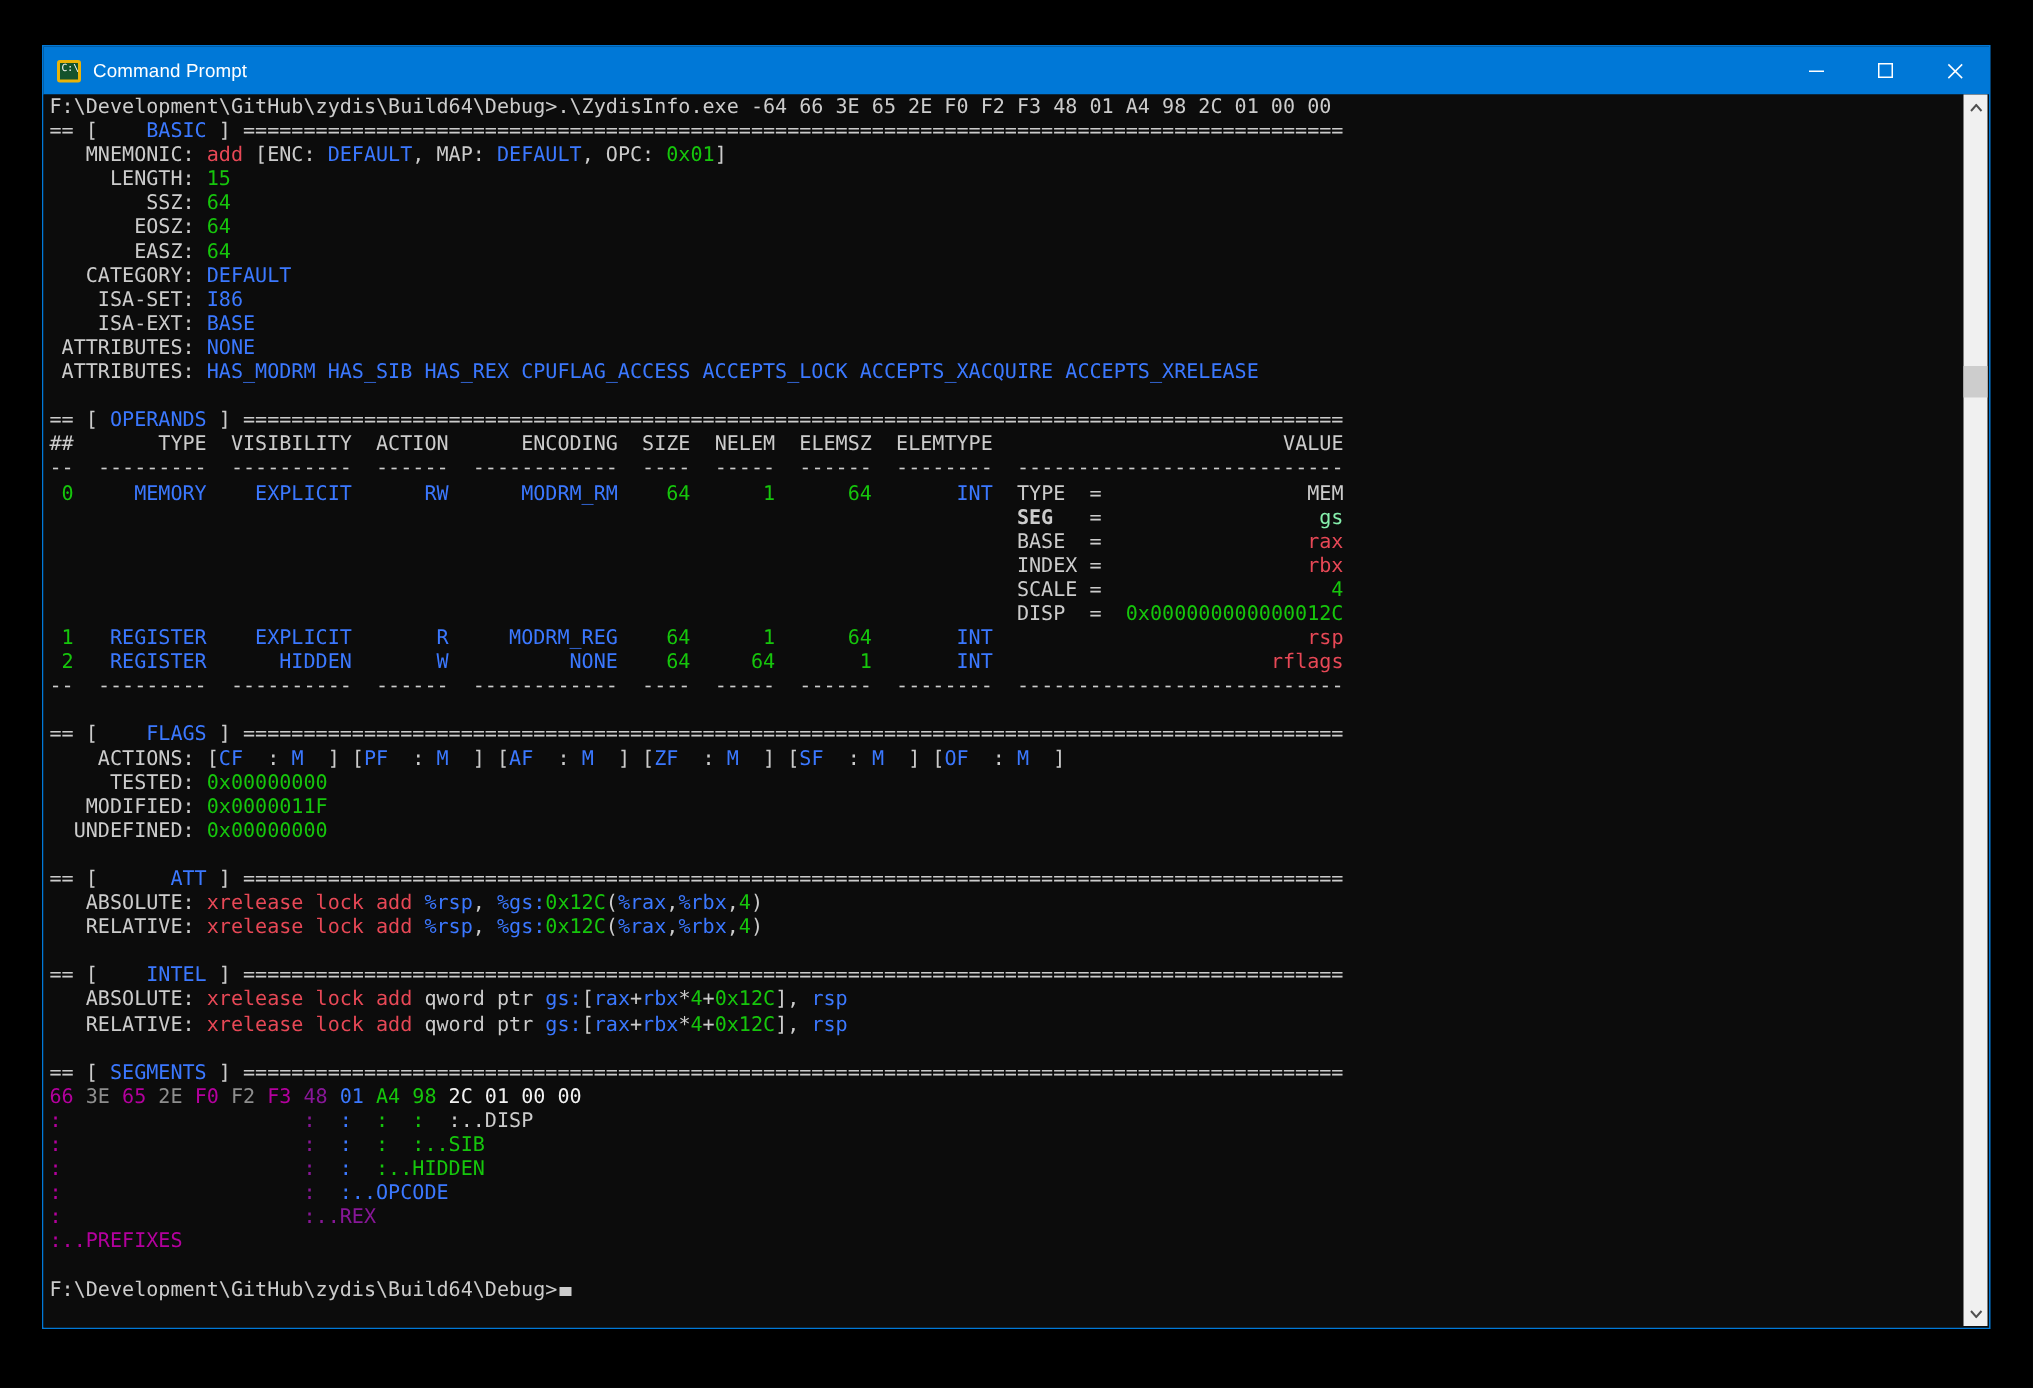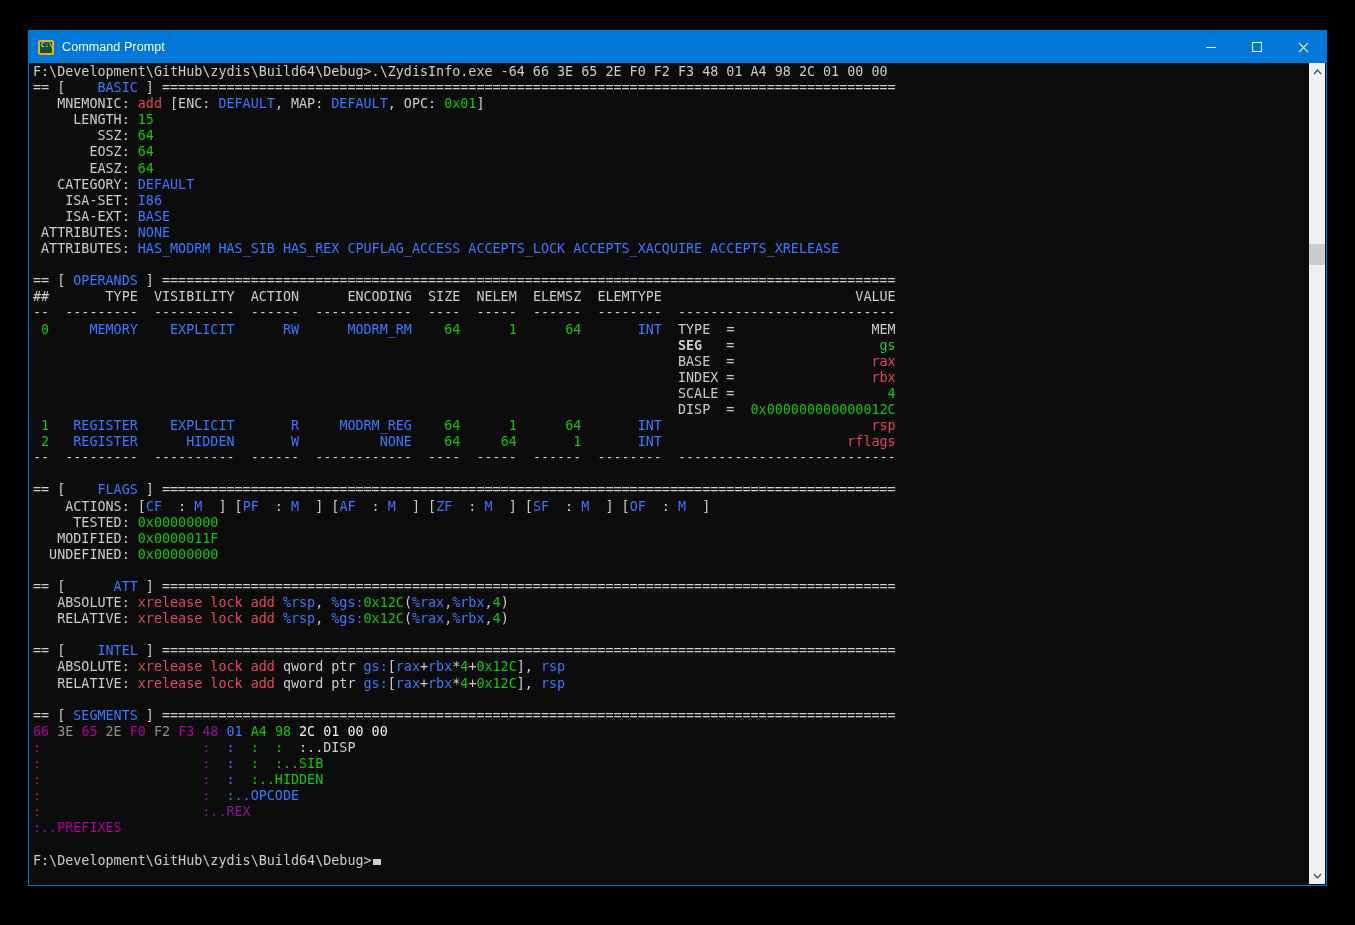--- a/index.html
+++ b/index.html
@@ -77,21 +77,21 @@
       <div class="line"><span style="color: rgb(204, 204, 204);">   CATEGORY: </span><span style="color: rgb(59, 120, 255);">DEFAULT</span></div>
       <div class="line"><span style="color: rgb(204, 204, 204);">    ISA-SET: </span><span style="color: rgb(59, 120, 255);">I86</span></div>
       <div class="line"><span style="color: rgb(204, 204, 204);">    ISA-EXT: </span><span style="color: rgb(59, 120, 255);">BASE</span></div>
       <div class="line"><span style="color: rgb(204, 204, 204);"> ATTRIBUTES: </span><span style="color: rgb(59, 120, 255);">NONE</span></div>
       <div class="line"><span style="color: rgb(204, 204, 204);"> ATTRIBUTES: </span><span style="color: rgb(59, 120, 255);">HAS_MODRM HAS_SIB HAS_REX CPUFLAG_ACCESS ACCEPTS_LOCK ACCEPTS_XACQUIRE ACCEPTS_XRELEASE</span></div>
       <div class="line"></div>
       <div class="line"><span style="color: rgb(204, 204, 204);">== [ </span><span style="color: rgb(59, 120, 255);">OPERANDS</span><span style="color: rgb(204, 204, 204);"> ] </span><span style="color: rgb(204, 204, 204);">===========================================================================================</span></div>
       <div class="line"><span style="color: rgb(204, 204, 204);">##</span><span>       </span><span style="color: rgb(204, 204, 204);">TYPE</span><span>  </span><span style="color: rgb(204, 204, 204);">VISIBILITY</span><span>  </span><span style="color: rgb(204, 204, 204);">ACTION</span><span>      </span><span style="color: rgb(204, 204, 204);">ENCODING</span><span>  </span><span style="color: rgb(204, 204, 204);">SIZE</span><span>  </span><span style="color: rgb(204, 204, 204);">NELEM</span><span>  </span><span style="color: rgb(204, 204, 204);">ELEMSZ</span><span>  </span><span style="color: rgb(204, 204, 204);">ELEMTYPE</span><span>                        </span><span style="color: rgb(204, 204, 204);">VALUE</span></div>
       <div class="line"><span style="color: rgb(204, 204, 204);">--</span><span>  </span><span style="color: rgb(204, 204, 204);">---------</span><span>  </span><span style="color: rgb(204, 204, 204);">----------</span><span>  </span><span style="color: rgb(204, 204, 204);">------</span><span>  </span><span style="color: rgb(204, 204, 204);">------------</span><span>  </span><span style="color: rgb(204, 204, 204);">----</span><span>  </span><span style="color: rgb(204, 204, 204);">-----</span><span>  </span><span style="color: rgb(204, 204, 204);">------</span><span>  </span><span style="color: rgb(204, 204, 204);">--------</span><span>  </span><span style="color: rgb(204, 204, 204);">---------------------------</span></div>
       <div class="line"><span> </span><span style="color: rgb(22, 198, 12);">0</span><span>     </span><span style="color: rgb(59, 120, 255);">MEMORY</span><span>    </span><span style="color: rgb(59, 120, 255);">EXPLICIT</span><span>      </span><span style="color: rgb(59, 120, 255);">RW</span><span>      </span><span style="color: rgb(59, 120, 255);">MODRM_RM</span><span>    </span><span style="color: rgb(22, 198, 12);">64</span><span>      </span><span style="color: rgb(22, 198, 12);">1</span><span>      </span><span style="color: rgb(22, 198, 12);">64</span><span>       </span><span style="color: rgb(59, 120, 255);">INT</span><span>  </span><span style="color: rgb(204, 204, 204);">TYPE</span><span>  </span><span style="color: rgb(204, 204, 204);">=</span><span>                 </span><span style="color: rgb(204, 204, 204);">MEM</span></div>
-      <div class="line"><span>                                                                                </span><span style="color: rgb(204, 204, 204); font-weight: bold;">SEG</span><span>   </span><span style="color: rgb(204, 204, 204);">=</span><span>                  </span><span style="color: #22c55e;">gs</span></div>
+      <div class="line"><span>                                                                                </span><span style="color: rgb(204, 204, 204); font-weight: bold;">SEG</span><span>   </span><span style="color: rgb(204, 204, 204);">=</span><span>                  </span><span style="color: #86efac;">gs</span></div>
       <div class="line"><span>                                                                                </span><span style="color: rgb(204, 204, 204);">BASE</span><span>  </span><span style="color: rgb(204, 204, 204);">=</span><span>                 </span><span style="color: rgb(231, 72, 86);">rax</span></div>
       <div class="line"><span>                                                                                </span><span style="color: rgb(204, 204, 204);">INDEX</span><span> </span><span style="color: rgb(204, 204, 204);">=</span><span>                 </span><span style="color: rgb(231, 72, 86);">rbx</span></div>
       <div class="line"><span>                                                                                </span><span style="color: rgb(204, 204, 204);">SCALE</span><span> </span><span style="color: rgb(204, 204, 204);">=</span><span>                   </span><span style="color: rgb(22, 198, 12);">4</span></div>
       <div class="line"><span>                                                                                </span><span style="color: rgb(204, 204, 204);">DISP</span><span>  </span><span style="color: rgb(204, 204, 204);">=</span><span>  </span><span style="color: rgb(22, 198, 12);">0x000000000000012C</span></div>
       <div class="line"><span> </span><span style="color: rgb(22, 198, 12);">1</span><span>   </span><span style="color: rgb(59, 120, 255);">REGISTER</span><span>    </span><span style="color: rgb(59, 120, 255);">EXPLICIT</span><span>       </span><span style="color: rgb(59, 120, 255);">R</span><span>     </span><span style="color: rgb(59, 120, 255);">MODRM_REG</span><span>    </span><span style="color: rgb(22, 198, 12);">64</span><span>      </span><span style="color: rgb(22, 198, 12);">1</span><span>      </span><span style="color: rgb(22, 198, 12);">64</span><span>       </span><span style="color: rgb(59, 120, 255);">INT</span><span>                          </span><span style="color: rgb(231, 72, 86);">rsp</span></div>
       <div class="line"><span> </span><span style="color: rgb(22, 198, 12);">2</span><span>   </span><span style="color: rgb(59, 120, 255);">REGISTER</span><span>      </span><span style="color: rgb(59, 120, 255);">HIDDEN</span><span>       </span><span style="color: rgb(59, 120, 255);">W</span><span>          </span><span style="color: rgb(59, 120, 255);">NONE</span><span>    </span><span style="color: rgb(22, 198, 12);">64</span><span>     </span><span style="color: rgb(22, 198, 12);">64</span><span>       </span><span style="color: rgb(22, 198, 12);">1</span><span>       </span><span style="color: rgb(59, 120, 255);">INT</span><span>                       </span><span style="color: rgb(231, 72, 86);">rflags</span></div>
       <div class="line"><span style="color: rgb(204, 204, 204);">--</span><span>  </span><span style="color: rgb(204, 204, 204);">---------</span><span>  </span><span style="color: rgb(204, 204, 204);">----------</span><span>  </span><span style="color: rgb(204, 204, 204);">------</span><span>  </span><span style="color: rgb(204, 204, 204);">------------</span><span>  </span><span style="color: rgb(204, 204, 204);">----</span><span>  </span><span style="color: rgb(204, 204, 204);">-----</span><span>  </span><span style="color: rgb(204, 204, 204);">------</span><span>  </span><span style="color: rgb(204, 204, 204);">--------</span><span>  </span><span style="color: rgb(204, 204, 204);">---------------------------</span></div>
       <div class="line"></div>
       <div class="line"><span style="color: rgb(204, 204, 204);">== [ </span><span style="color: rgb(59, 120, 255);">   FLAGS</span><span style="color: rgb(204, 204, 204);"> ] </span><span style="color: rgb(204, 204, 204);">===========================================================================================</span></div>
       <div class="line"><span style="color: rgb(204, 204, 204);">    ACTIONS: [</span><span style="color: rgb(59, 120, 255);">CF</span><span style="color: rgb(204, 204, 204);">  : </span><span style="color: rgb(59, 120, 255);">M</span><span style="color: rgb(204, 204, 204);">  ] [</span><span style="color: rgb(59, 120, 255);">PF</span><span style="color: rgb(204, 204, 204);">  : </span><span style="color: rgb(59, 120, 255);">M</span><span style="color: rgb(204, 204, 204);">  ] [</span><span style="color: rgb(59, 120, 255);">AF</span><span style="color: rgb(204, 204, 204);">  : </span><span style="color: rgb(59, 120, 255);">M</span><span style="color: rgb(204, 204, 204);">  ] [</span><span style="color: rgb(59, 120, 255);">ZF</span><span style="color: rgb(204, 204, 204);">  : </span><span style="color: rgb(59, 120, 255);">M</span><span style="color: rgb(204, 204, 204);">  ] [</span><span style="color: rgb(59, 120, 255);">SF</span><span style="color: rgb(204, 204, 204);">  : </span><span style="color: rgb(59, 120, 255);">M</span><span style="color: rgb(204, 204, 204);">  ] [</span><span style="color: rgb(59, 120, 255);">OF</span><span style="color: rgb(204, 204, 204);">  : </span><span style="color: rgb(59, 120, 255);">M</span><span style="color: rgb(204, 204, 204);">  ]</span></div>

